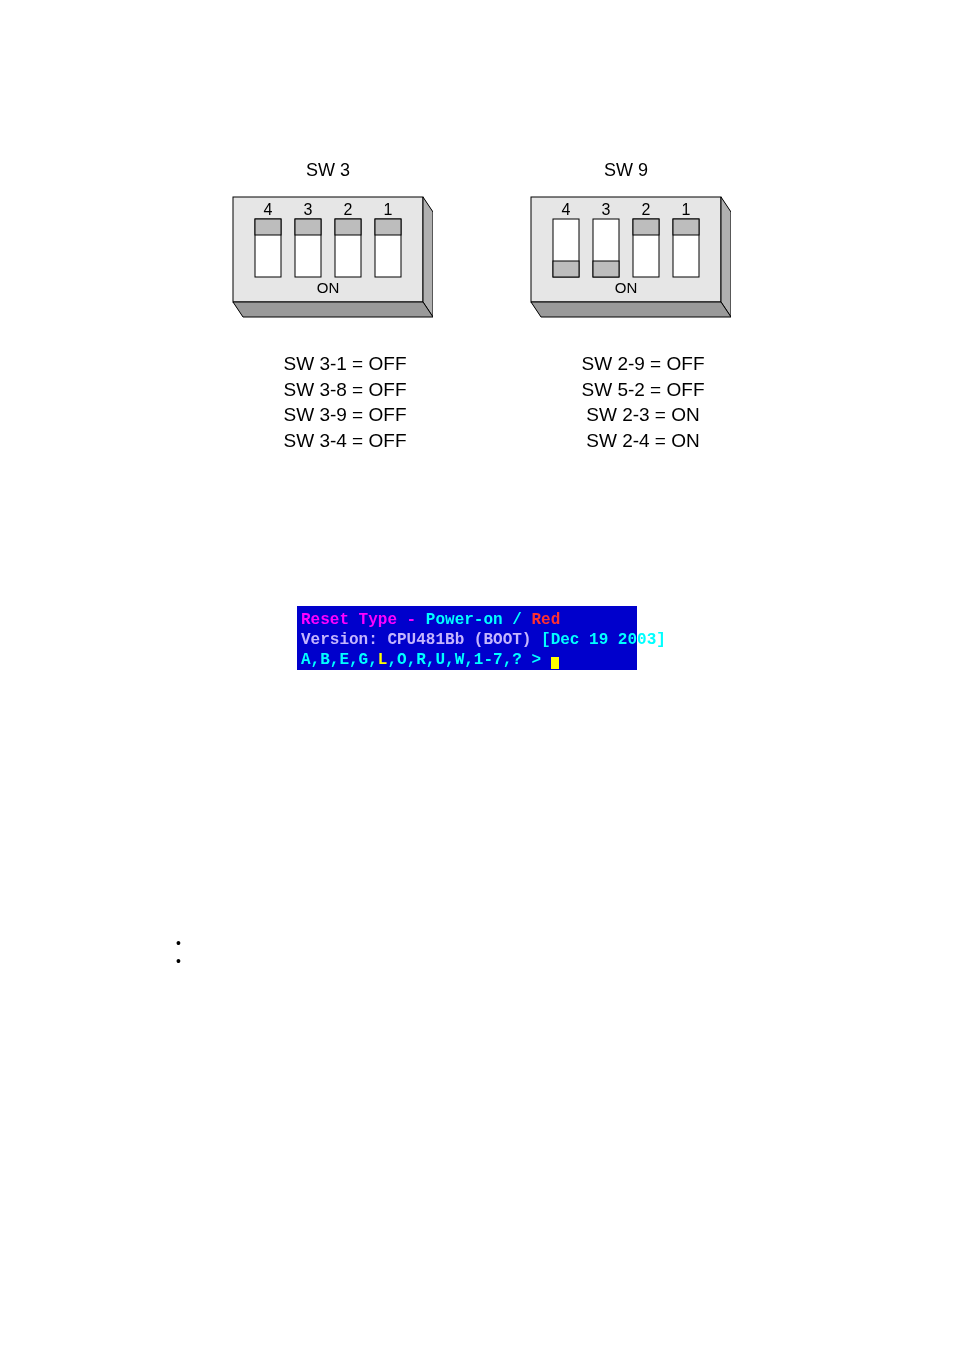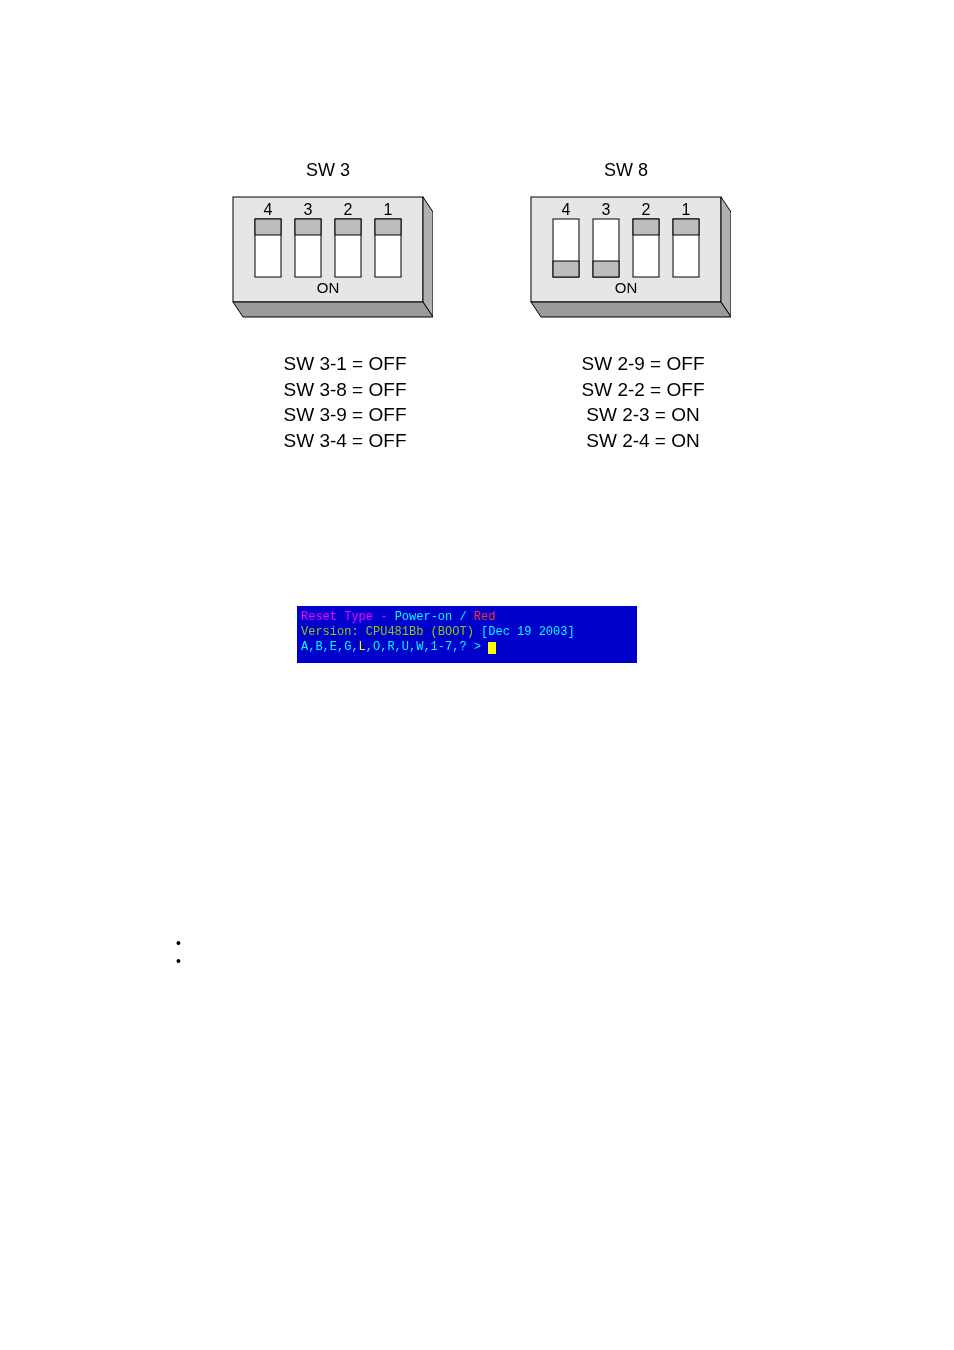--- a/index.html
+++ b/index.html
@@ -52,30 +52,30 @@
   .state-list div {
     font-size: 19px;
     line-height: 1.35;
   }
   .terminal-box {
     position: absolute;
     top: 606px;
     left: 297px;
     width: 340px;
     background: #0000cc;
-    padding: 4px 6px 8px 4px;
+    padding: 4px 6px 0 4px;
     font-family: "Courier New", monospace;
-    font-size: 12px;
-    font-weight: normal;
+    font-size: 16px;
+    font-weight: bold;
     line-height: 1.25;
   }
   .terminal-box .tline { white-space: pre; }
   .t-cyan { color: #00ffff; }
   .t-magenta { color: #ff00ff; }
-  .t-green { color: #84cc16; }
+  .t-green { color: #c4b5fd; }
   .t-red { color: #ff3030; }
   .t-yellow { color: #ffff00; }
   .cursor {
     display: inline-block;
     width: 8px;
     height: 12px;
     background: #ffff00;
     vertical-align: text-bottom;
   }
   .bullets {
@@ -130,21 +130,21 @@
     </div>
     <div class="state-list">
       <div>SW 3-1 = OFF</div>
       <div>SW 3-8 = OFF</div>
       <div>SW 3-9 = OFF</div>
       <div>SW 3-4 = OFF</div>
     </div>
   </div>
 
   <div class="switch-block">
-    <div class="switch-title">SW 8</div>
+    <div class="switch-title">SW 9</div>
     <div class="dip-wrapper">
       <svg class="dip" width="210" height="140" viewBox="0 0 210 140">
         <polygon points="10,10 200,10 210,25 210,130 20,130 10,115" fill="#808080"></polygon>
         <rect x="10" y="10" width="190" height="105" fill="#e6e6e6" stroke="#000" stroke-width="1"></rect>
         <polygon points="200,10 210,25 210,130 200,115" fill="#b0b0b0" stroke="#000" stroke-width="1"></polygon>
         <polygon points="10,115 200,115 210,130 20,130" fill="#9a9a9a" stroke="#000" stroke-width="1"></polygon>
         <text x="45" y="28" text-anchor="middle" class="slot-num">4</text>
         <text x="85" y="28" text-anchor="middle" class="slot-num">3</text>
         <text x="125" y="28" text-anchor="middle" class="slot-num">2</text>
         <text x="165" y="28" text-anchor="middle" class="slot-num">1</text>
@@ -166,21 +166,21 @@
 
         <g>
           <rect x="152" y="32" width="26" height="58" fill="#fff" stroke="#000"></rect>
           <rect x="152" y="32" width="26" height="16" fill="#bdbdbd" stroke="#000"></rect>
         </g>
         <text x="105" y="106" text-anchor="middle" class="on-label">ON</text>
       </svg>
     </div>
     <div class="state-list">
       <div>SW 2-9 = OFF</div>
-      <div>SW 2-2 = OFF</div>
+      <div>SW 5-2 = OFF</div>
       <div>SW 2-3 = ON</div>
       <div>SW 2-4 = ON</div>
     </div>
   </div>
 
 </div>
 
 <div class="terminal-box">
   <div class="tline"><span class="t-magenta">Reset Type - </span><span class="t-cyan">Power-on</span><span class="t-cyan"> / </span><span class="t-red">Red</span></div>
   <div class="tline"><span class="t-green">Version: CPU481Bb (BOOT) </span><span class="t-cyan">[Dec 19 2003]</span></div>

